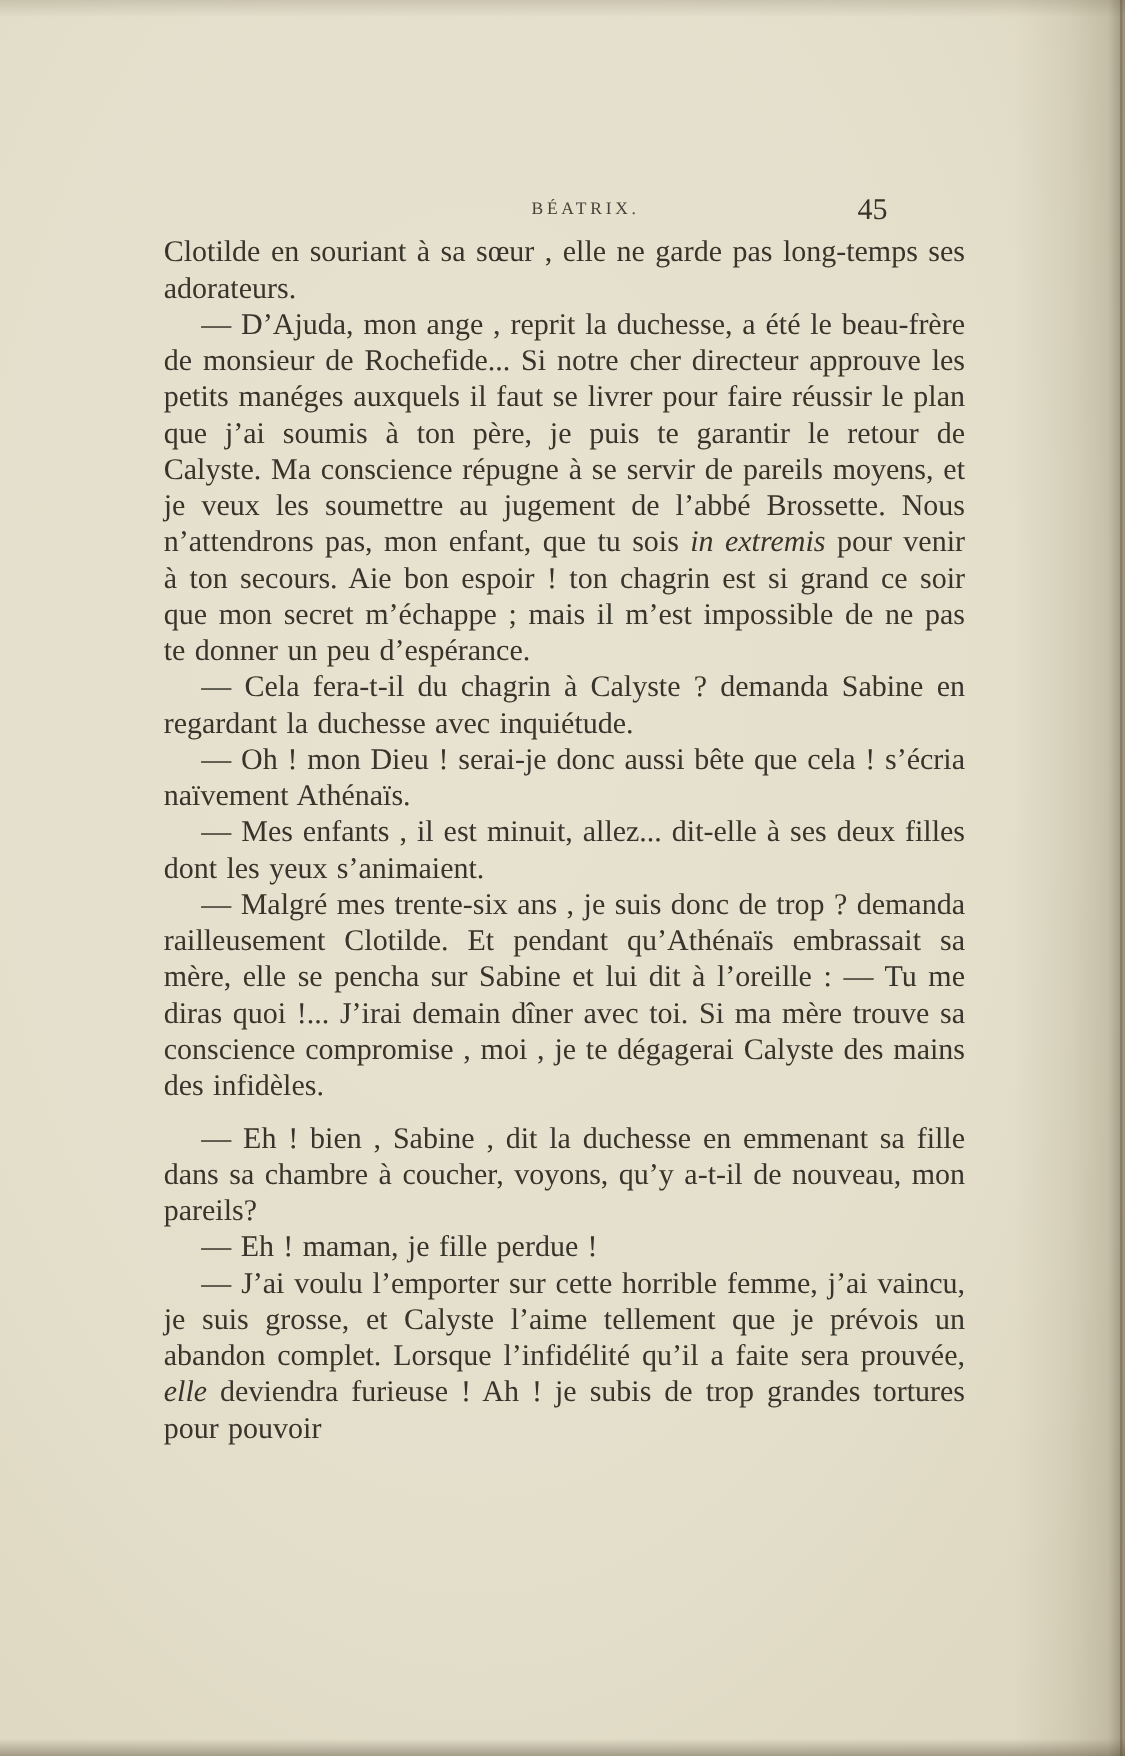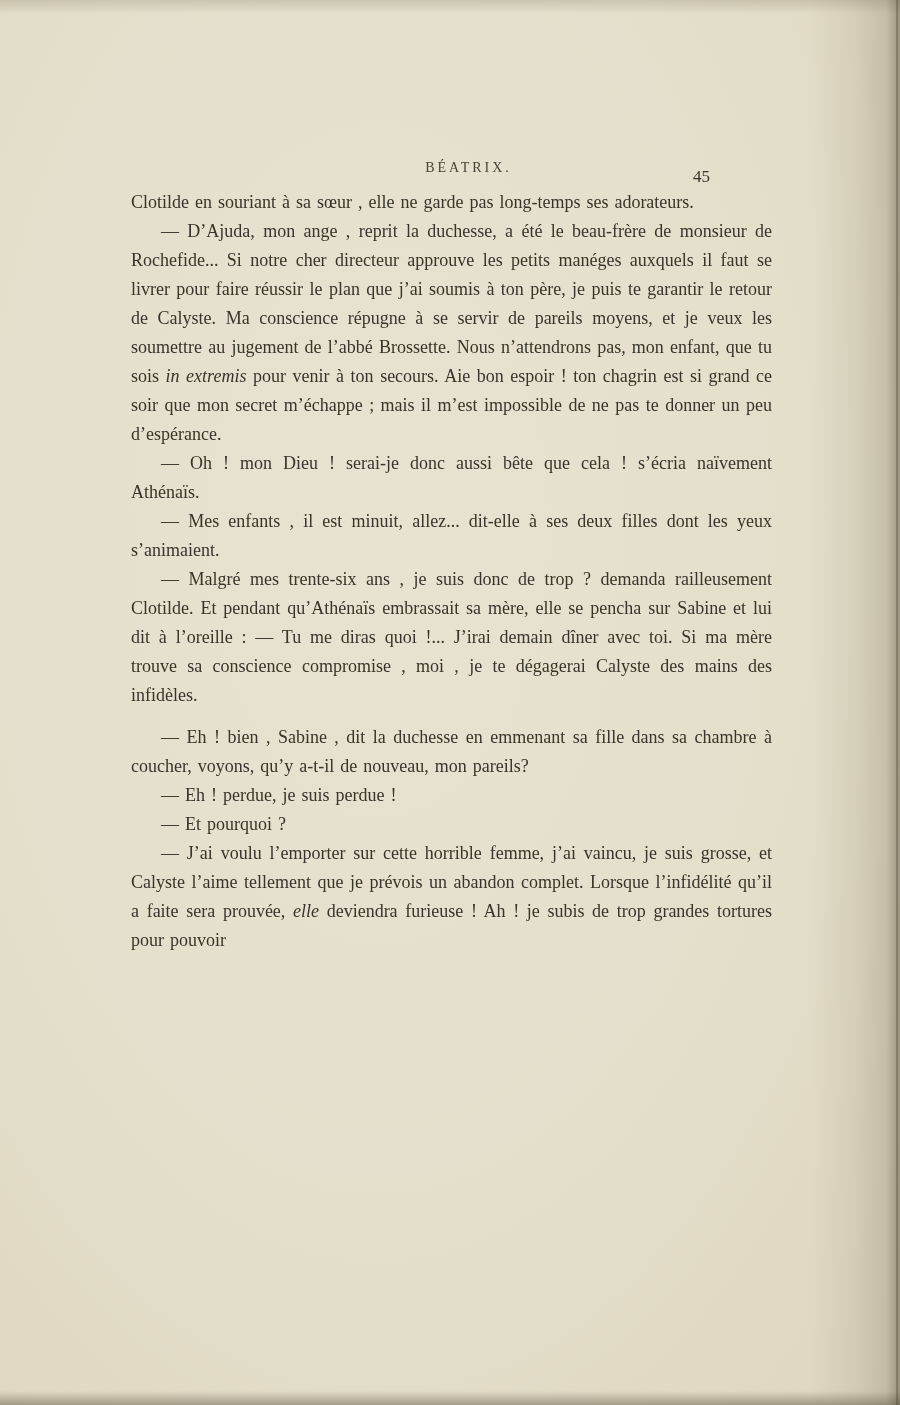--- a/index.html
+++ b/index.html
@@ -56,50 +56,50 @@
     transform: translateX(-50%);
     top: 5px;
     font-size: 14px;
     letter-spacing: 3px;
     color: #46433a;
     margin-left: 17px;
   }
   .page-number {
     position: absolute;
     right: 62px;
-    top: 12px;
-    font-size: 17px;
+    top: 0;
+    font-size: 24px;
     color: #37342b;
   }
   .para {
     margin: 0;
-    font-size: 18px;
+    font-size: 24px;
     line-height: 29px;
     text-align: justify;
     word-spacing: 1.5px;
   }
   .para.indent { text-indent: 30px; }
   .para.space-before { margin-top: 13px; }
   .para em { }
 </style>
 </head>
 <body>
 
 <div class="scan-page">
   <div class="text-block">
     <div class="page-header">
       <span class="running-title">BÉATRIX.</span>
       <span class="page-number">45</span>
     </div>
     <div class="page-body">
         <p class="para"><span>Clotilde en souriant à sa sœur , elle ne garde pas long-temps ses adorateurs.</span></p>
         <p class="para indent"><span>— D’Ajuda, mon ange , reprit la duchesse, a été le beau-frère de monsieur de Rochefide... Si notre cher directeur approuve les petits manéges auxquels il faut se livrer pour faire réussir le plan que j’ai soumis à ton père, je puis te garantir le retour de Calyste. Ma conscience répugne à se servir de pareils moyens, et je veux les soumettre au jugement de l’abbé Brossette. Nous n’attendrons pas, mon enfant, que tu sois </span><em>in extremis</em><span> pour venir à ton secours. Aie bon espoir ! ton chagrin est si grand ce soir que mon secret m’échappe ; mais il m’est impossible de ne pas te donner un peu d’espérance.</span></p>
+        <p class="para indent"><span>— Cela fera-t-il du chagrin à Calyste ? demanda Sabine en regardant la duchesse avec inquiétude.</span></p>
         <p class="para indent"><span>— Oh ! mon Dieu ! serai-je donc aussi bête que cela ! s’écria naïvement Athénaïs.</span></p>
         <p class="para indent"><span>— Mes enfants , il est minuit, allez... dit-elle à ses deux filles dont les yeux s’animaient.</span></p>
         <p class="para indent"><span>— Malgré mes trente-six ans , je suis donc de trop ? demanda railleusement Clotilde. Et pendant qu’Athénaïs embrassait sa mère, elle se pencha sur Sabine et lui dit à l’oreille : — Tu me diras quoi !... J’irai demain dîner avec toi. Si ma mère trouve sa conscience compromise , moi , je te dégagerai Calyste des mains des infidèles.</span></p>
         <p class="para indent space-before"><span>— Eh ! bien , Sabine , dit la duchesse en emmenant sa fille dans sa chambre à coucher, voyons, qu’y a-t-il de nouveau, mon pareils?</span></p>
-        <p class="para indent"><span>— Eh ! perdue, je suis perdue !</span></p>
-        <p class="para indent"><span>— Et pourquoi ?</span></p>
+        <p class="para indent"><span>— Eh ! maman, je fille perdue !</span></p>
         <p class="para indent"><span>— J’ai voulu l’emporter sur cette horrible femme, j’ai vaincu, je suis grosse, et Calyste l’aime tellement que je prévois un abandon complet. Lorsque l’infidélité qu’il a faite sera prouvée, </span><em>elle</em><span> deviendra furieuse ! Ah ! je subis de trop grandes tortures pour pouvoir</span></p>
       </div>
   </div>
   <div class="right-edge-line"></div>
 </div>
 
 </body></html>

